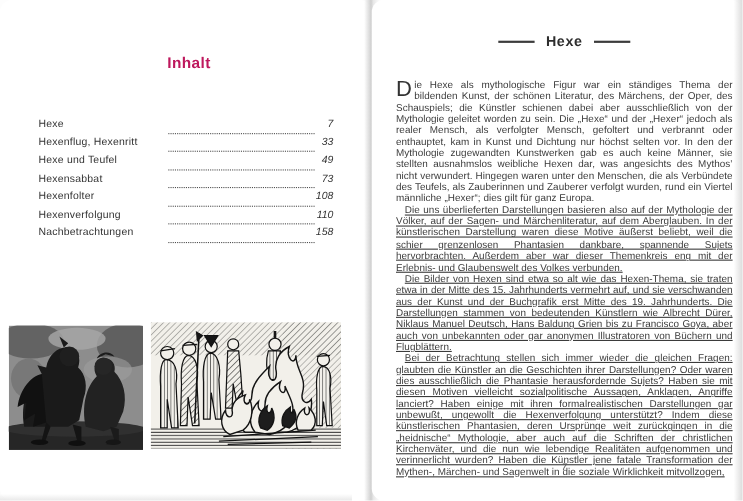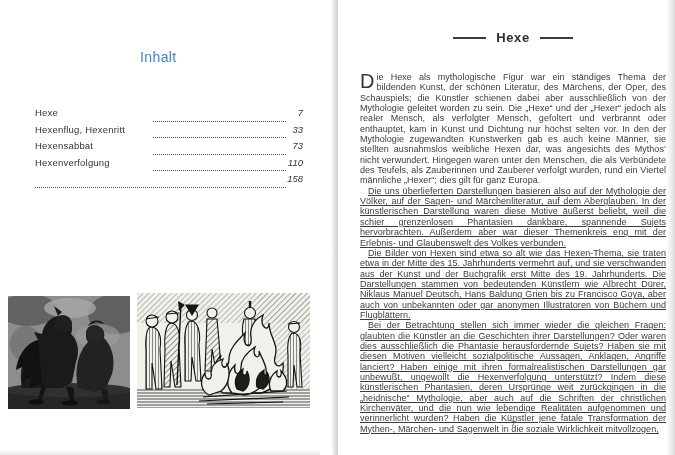--- a/index.html
+++ b/index.html
@@ -6,21 +6,21 @@
   html, body { width: 675px; height: 455px; }
   body {
     font-family: "Liberation Sans", sans-serif;
     background: #ffffff;
     position: relative;
     overflow: hidden;
   }
   .spread { position: absolute; inset: 0; background: #fdfdfd; }
 
   
-  .page { position: absolute; top: 0; bottom: 0; background: #ffffff; }
+  .page { position: absolute; top: 0; bottom: 0; background: #ffffff; border-radius: 11px; }
   .page-left  { left: 0; width: 338px; }
   .page-right { left: 338px; width: 337px; }
   .gutter {
     position: absolute; top: 0; bottom: 0; left: 331px; width: 14px;
     background: linear-gradient(to right,
       rgba(255,255,255,0) 0%, rgba(170,170,170,.55) 45%,
       rgba(210,210,210,.5) 60%, rgba(255,255,255,0) 100%);
     pointer-events: none;
   }
   .edge-right {
@@ -29,22 +29,22 @@
     pointer-events: none;
   }
   .edge-bottom-left {
     position: absolute; left: 0; bottom: 0; width: 320px; height: 6px;
     background: linear-gradient(to bottom, rgba(255,255,255,0), rgba(215,215,215,.55));
     pointer-events: none;
   }
 
   
   .toc-heading {
-    position: absolute; left: 140px; top: 49px;
-    font-size: 14px; font-weight: normal; color: #3b82f6; letter-spacing: .4px;
+    position: absolute; left: 152px; top: 49px;
+    font-size: 14px; font-weight: bold; color: #be185d; letter-spacing: .4px;
   }
   .toc-list { position: absolute; left: 35px; top: 107px; width: 268px; }
   .toc-row { display: flex; align-items: baseline; height: 16.5px; }
   .toc-title {
     width: 118px; flex: 0 0 118px;
     font-size: 9.5px; color: #333333; letter-spacing: .2px;
     white-space: nowrap; overflow: hidden;
   }
   .toc-leader {
     flex: 1 1 auto; height: 1px;
@@ -100,30 +100,41 @@
         <span class="toc-title">Hexe</span>
         <span class="toc-leader"></span>
         <span class="toc-page">7</span>
       </div>
       <div class="toc-row">
         <span class="toc-title">Hexenflug, Hexenritt</span>
         <span class="toc-leader"></span>
         <span class="toc-page">33</span>
       </div>
       <div class="toc-row">
+        <span class="toc-title">Hexe und Teufel</span>
+        <span class="toc-leader"></span>
+        <span class="toc-page">49</span>
+      </div>
+      <div class="toc-row">
         <span class="toc-title">Hexensabbat</span>
         <span class="toc-leader"></span>
         <span class="toc-page">73</span>
       </div>
       <div class="toc-row">
+        <span class="toc-title">Hexenfolter</span>
+        <span class="toc-leader"></span>
+        <span class="toc-page">108</span>
+      </div>
+      <div class="toc-row">
         <span class="toc-title">Hexenverfolgung</span>
         <span class="toc-leader"></span>
         <span class="toc-page">110</span>
       </div>
       <div class="toc-row">
+        <span class="toc-title">Nachbetrachtungen</span>
         <span class="toc-leader"></span>
         <span class="toc-page">158</span>
       </div>
     </div>
 
     <svg class="ill ill-1" viewBox="0 0 122 113" role="img">
       <rect x="0" y="0" width="122" height="113" fill="#8d8d8d"></rect>
       <ellipse cx="20" cy="14" rx="30" ry="16" fill="#565656" opacity=".75"></ellipse>
       <ellipse cx="108" cy="18" rx="28" ry="20" fill="#4d4d4d" opacity=".7"></ellipse>
       <ellipse cx="62" cy="12" rx="26" ry="10" fill="#a8a8a8" opacity=".8"></ellipse>

